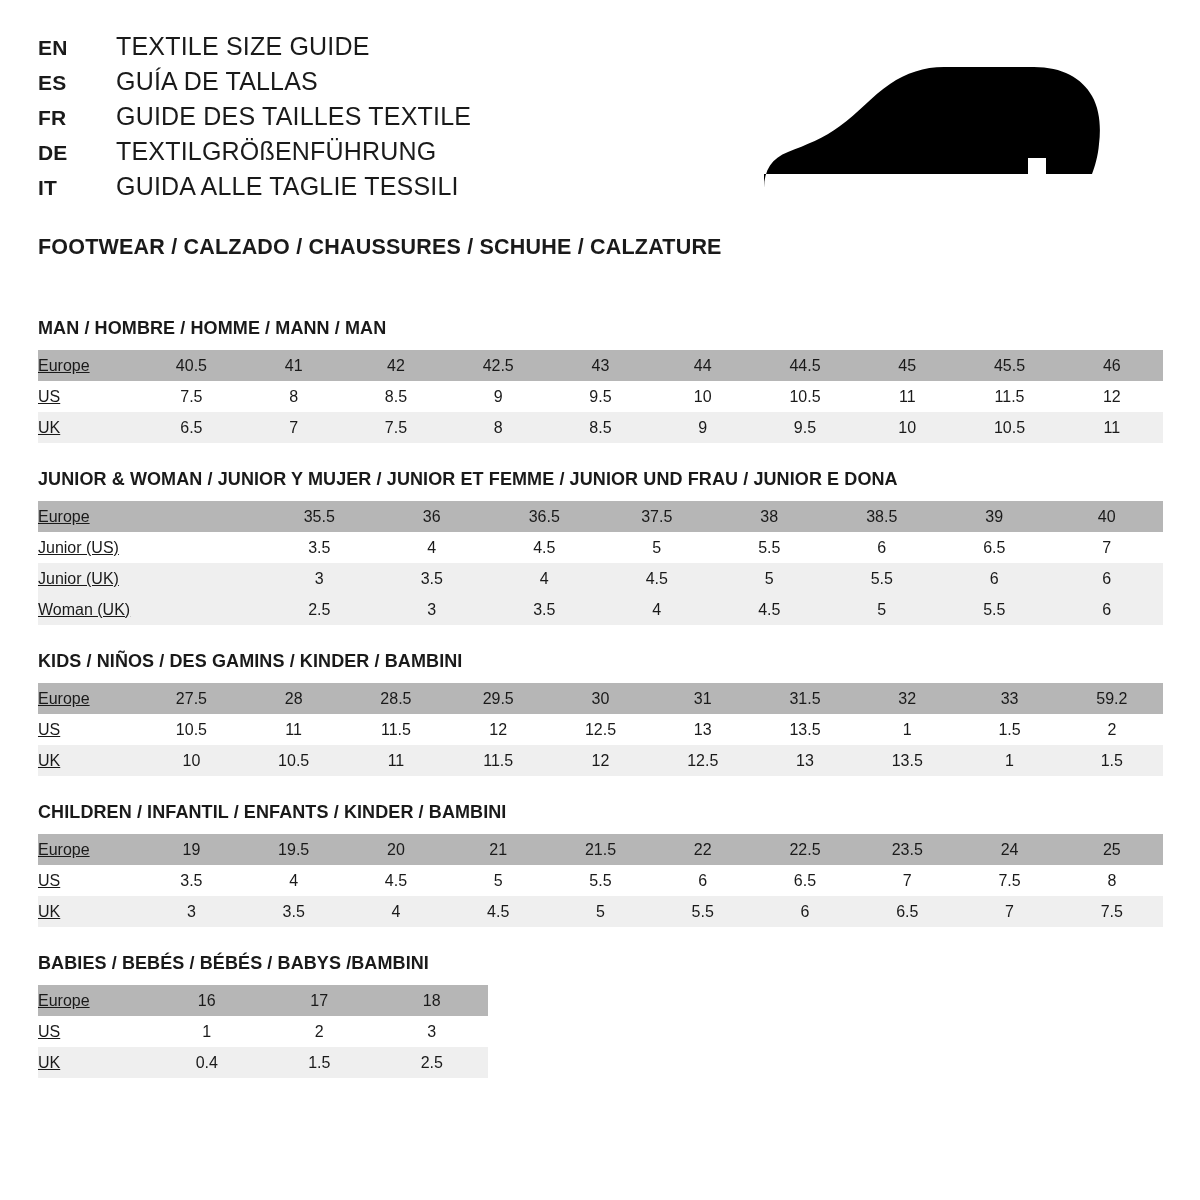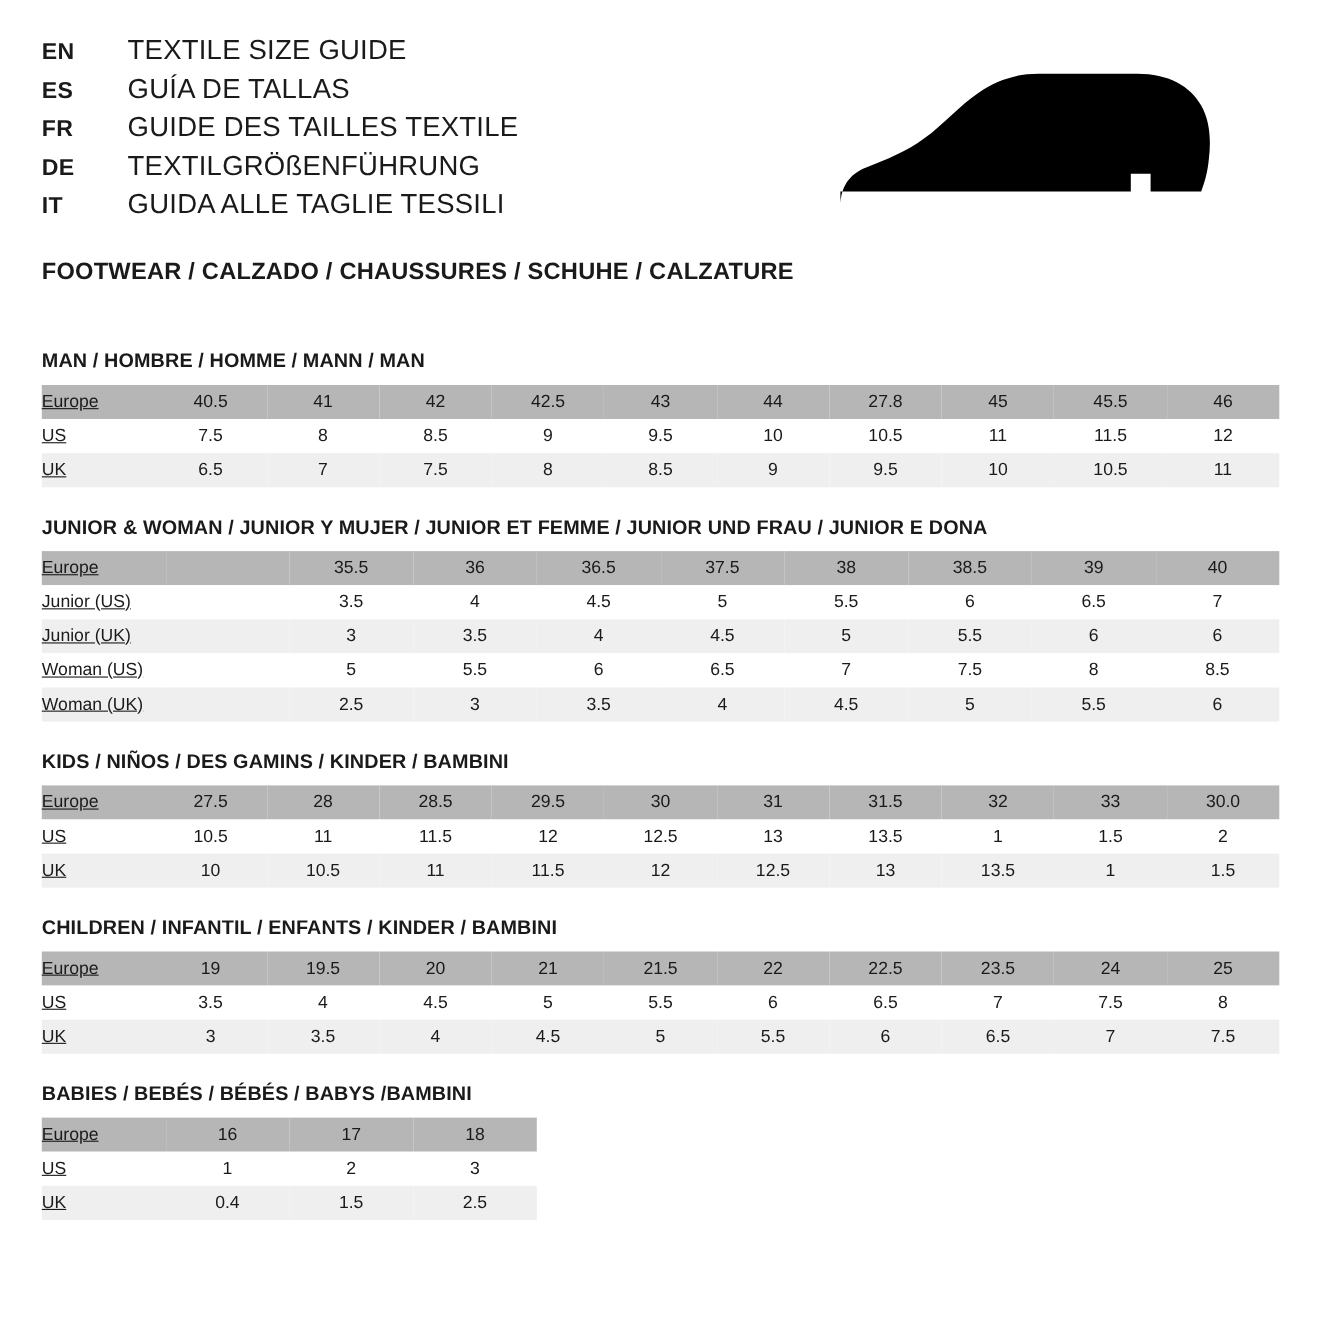--- a/index.html
+++ b/index.html
@@ -158,21 +158,21 @@
       <table class="size-table full">
         <tbody>
             <tr class="head">
           <td class="label">Europe</td>
           <td>40.5</td>
           <td>41</td>
           <td>42</td>
           <td>42.5</td>
           <td>43</td>
           <td>44</td>
-          <td>27.8</td>
+          <td>44.5</td>
           <td>45</td>
           <td>45.5</td>
           <td>46</td>
         </tr>
         <tr class="plain">
           <td class="label">US</td>
           <td>7.5</td>
           <td>8</td>
           <td>8.5</td>
           <td>9</td>
@@ -233,32 +233,20 @@
           <td></td>
           <td>3</td>
           <td>3.5</td>
           <td>4</td>
           <td>4.5</td>
           <td>5</td>
           <td>5.5</td>
           <td>6</td>
           <td>6</td>
         </tr>
-        <tr class="plain">
-          <td class="label">Woman (US)</td>
-          <td></td>
-          <td>5</td>
-          <td>5.5</td>
-          <td>6</td>
-          <td>6.5</td>
-          <td>7</td>
-          <td>7.5</td>
-          <td>8</td>
-          <td>8.5</td>
-        </tr>
         <tr class="alt">
           <td class="label">Woman (UK)</td>
           <td></td>
           <td>2.5</td>
           <td>3</td>
           <td>3.5</td>
           <td>4</td>
           <td>4.5</td>
           <td>5</td>
           <td>5.5</td>
@@ -276,21 +264,21 @@
           <td class="label">Europe</td>
           <td>27.5</td>
           <td>28</td>
           <td>28.5</td>
           <td>29.5</td>
           <td>30</td>
           <td>31</td>
           <td>31.5</td>
           <td>32</td>
           <td>33</td>
-          <td>30.0</td>
+          <td>59.2</td>
         </tr>
         <tr class="plain">
           <td class="label">US</td>
           <td>10.5</td>
           <td>11</td>
           <td>11.5</td>
           <td>12</td>
           <td>12.5</td>
           <td>13</td>
           <td>13.5</td>

